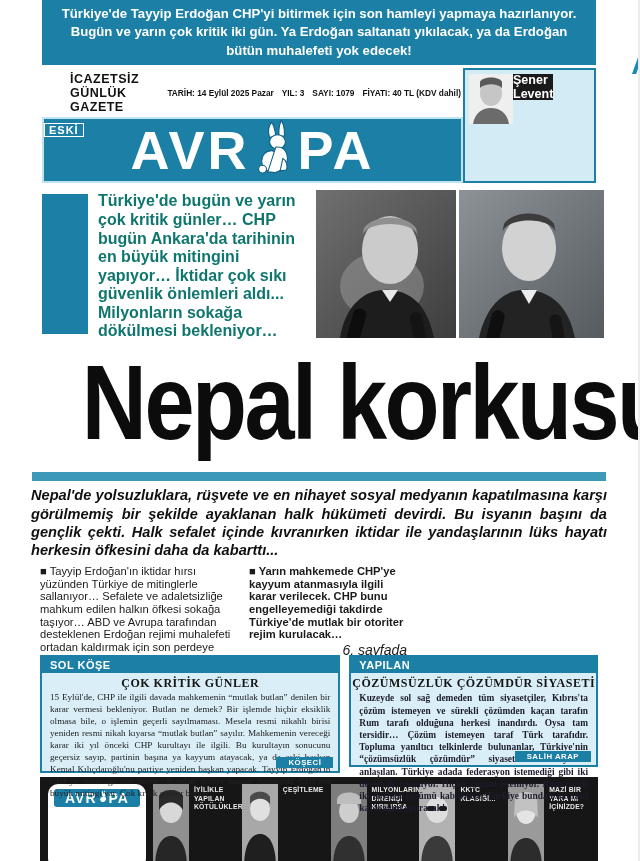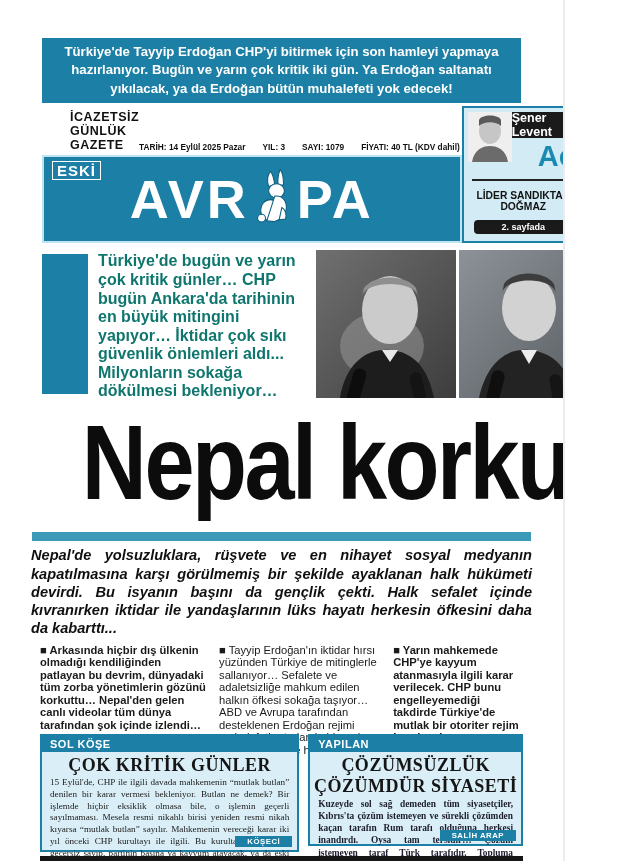--- a/index.html
+++ b/index.html
@@ -1,33 +1,33 @@
 <!DOCTYPE html>
 <html lang="tr"><head>
 <meta charset="utf-8">
 <style>
   html,body{margin:0;padding:0;background:#ffffff;}
-  .page{width:565px;height:861px;overflow:hidden;background:#fff;position:relative;
+  .page{width:640px;height:861px;overflow:hidden;background:#fff;position:relative;
         font-family:"Liberation Sans",sans-serif;color:#111;box-sizing:border-box;
-        padding-top:38px;border-right:2px solid #ececec;}
+        border-right:2px solid #ececec;}
   .banner{margin:0 42px;background:#1b7fa6;color:#fff;font-weight:bold;font-size:13.2px;
           line-height:1.4;text-align:center;padding:5px 10px;box-sizing:border-box;}
   .mid-row{margin:3px 42px 0;display:flex;}
   .mid-left{width:421px;display:flex;flex-direction:column;}
-  .header-line{display:flex;justify-content:space-between;align-items:flex-end;padding:4px 2px 3px 28px;}
+  .header-line{display:flex;justify-content:space-between;align-items:center;padding:4px 2px 3px 28px;}
   .motto{font-size:12.5px;font-weight:bold;letter-spacing:0.5px;}
-  .dateline{font-size:8.3px;font-weight:bold;display:flex;gap:17px;white-space:nowrap;}
+  .dateline{font-size:8.3px;font-weight:bold;display:flex;gap:8px;white-space:nowrap;}
   .masthead{flex:1;background:#1b7fa6;border:2px solid #bfe3ef;position:relative;
             display:flex;align-items:center;justify-content:center;}
-  .eski{position:absolute;top:4px;left:8px;border:1px solid #fff;color:#fff;font-size:15px;
+  .eski{position:absolute;top:4px;left:0;border:1px solid #fff;color:#fff;font-size:11px;
         font-weight:bold;padding:0 4px;letter-spacing:1px;}
   .brand{color:#fff;font-weight:900;font-size:54px;letter-spacing:3px;line-height:1;}
   .rabbit{margin:0 2px;}
   .aci-box{width:133px;margin-left:auto;background:#d3ebf4;border:2px solid #1b7fa6;
-           box-sizing:border-box;display:flex;flex-direction:column;}
+           box-sizing:border-box;display:flex;flex-direction:row;}
   .aci-top{display:flex;margin:4px 4px 0;}
   .aci-portrait{width:44px;height:50px;background:#f0f0f0;flex:none;}
   .aci-author{flex:1;background:#1a1a1a;color:#fff;font-weight:bold;font-size:12.5px;
               display:flex;align-items:center;justify-content:center;height:26px;}
   .aci-name{color:#1b8ab3;font-weight:900;font-size:29px;text-align:center;margin-top:-22px;
             padding-left:40px;margin-left:34px;}
   .aci-rule{height:2px;background:#222;margin:6px 8px 0;}
   .aci-headline{font-size:10.3px;font-weight:bold;text-align:center;margin-top:9px;color:#111;}
   .aci-pill{background:#1a1a1a;color:#fff;border-radius:4px;font-size:9px;font-weight:bold;
             text-align:center;padding:2px 0;margin:8px 10px 7px;}
@@ -50,21 +50,21 @@
   .bullet-2{width:196px;font-weight:normal;}
   .bullet-3{width:158px;font-weight:bold;}
   .page-ref{font-style:italic;font-weight:normal;text-align:right;font-size:14px;margin-top:2px;}
   .panels{margin:4px 40px 0;display:flex;gap:9px;align-items:flex-start;}
   .panel{border:2px solid #1b7fa6;background:#d9eef6;box-sizing:border-box;position:relative;}
   .panel-left{width:302px;height:118px;}
   .panel-right{width:250px;height:112px;}
   .panel-header{background:#1b7fa6;color:#fff;font-weight:bold;font-size:11px;padding:2px 8px;
                 letter-spacing:0.5px;}
   .panel-title{font-family:"Liberation Serif",serif;font-weight:bold;text-align:center;
-               font-size:18px;margin:3px 0 1px;letter-spacing:0.5px;color:#151515;}
+               font-size:12px;margin:3px 0 1px;letter-spacing:0.5px;color:#151515;}
   .panel-body{font-family:"Liberation Serif",serif;font-size:9.2px;line-height:1.3;
               text-align:justify;padding:0 8px;color:#222;}
   .panel-right .panel-body{font-weight:bold;font-size:9.4px;color:#1c1c2e;}
   .signature{position:absolute;right:5px;bottom:3px;background:#1b7fa6;color:#fff;
              font-size:7.8px;font-weight:bold;padding:1px 12px;letter-spacing:0.5px;}
   .footer{margin:4px 40px 0;background:#161616;height:98px;display:flex;align-items:center;
           padding:0 8px;gap:7px;box-sizing:border-box;}
   .logo-card{background:#fff;border-radius:10px;width:98px;height:84px;flex:none;
              text-align:center;padding-top:5px;box-sizing:border-box;}
   .logo-bar{background:#1b7fa6;border-radius:3px;color:#fff;font-weight:900;font-size:14px;
@@ -177,21 +177,20 @@
   </div>
 
   <div class="headline">
     <span class="headline-text">Nepal korkusu</span>
   </div>
   <div class="headline-rule"></div>
 
   <div class="deck">Nepal'de yolsuzluklara, rüşvete ve en nihayet sosyal medyanın kapatılmasına karşı görülmemiş bir şekilde ayaklanan halk hükümeti devirdi. Bu isyanın başını da gençlik çekti. Halk sefalet içinde kıvranırken iktidar ile yandaşlarının lüks hayatı herkesin öfkesini daha da kabarttı...</div>
 
   <div class="bullets">
-    <div class="bullet bullet-1">■ Arkasında hiçbir dış ülkenin olmadığı kendiliğinden patlayan bu devrim, dünyadaki tüm zorba yönetimlerin gözünü korkuttu… Nepal'den gelen canlı videolar tüm dünya tarafından şok içinde izlendi…</div>
     <div class="bullet bullet-2">■ Tayyip Erdoğan'ın iktidar hırsı yüzünden Türkiye de mitinglerle sallanıyor… Sefalete ve adaletsizliğe mahkum edilen halkın öfkesi sokağa taşıyor… ABD ve Avrupa tarafından desteklenen Erdoğan rejimi muhalefeti ortadan kaldırmak için son perdeye hazırlanıyor…</div>
     <div class="bullet bullet-3">
       <span>■ Yarın mahkemede CHP'ye kayyum atanmasıyla ilgili karar verilecek. CHP bunu engelleyemediği takdirde Türkiye'de mutlak bir otoriter rejim kurulacak…</span>
       <div class="page-ref">6. sayfada</div>
     </div>
   </div>
 
   <div class="panels">
     <div class="panel panel-left">
       <div class="panel-header">SOL KÖŞE</div>

